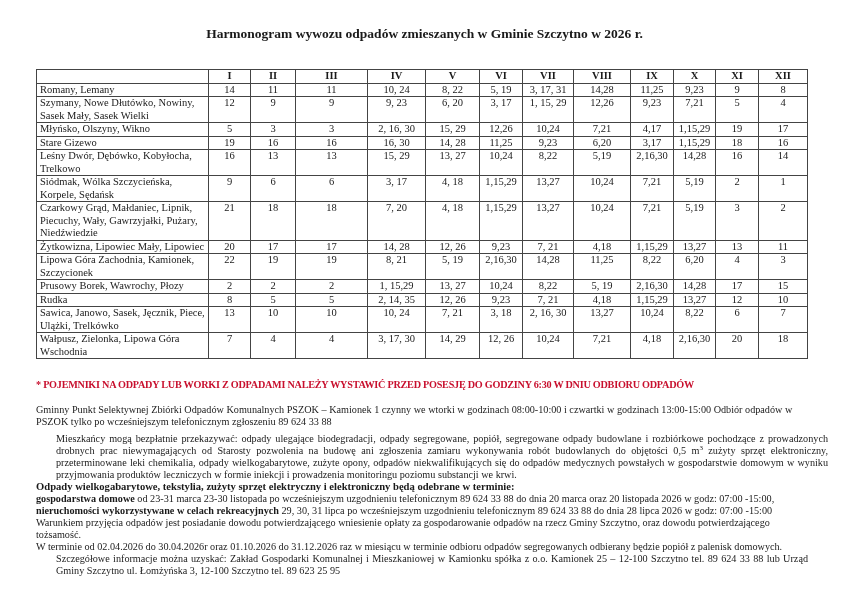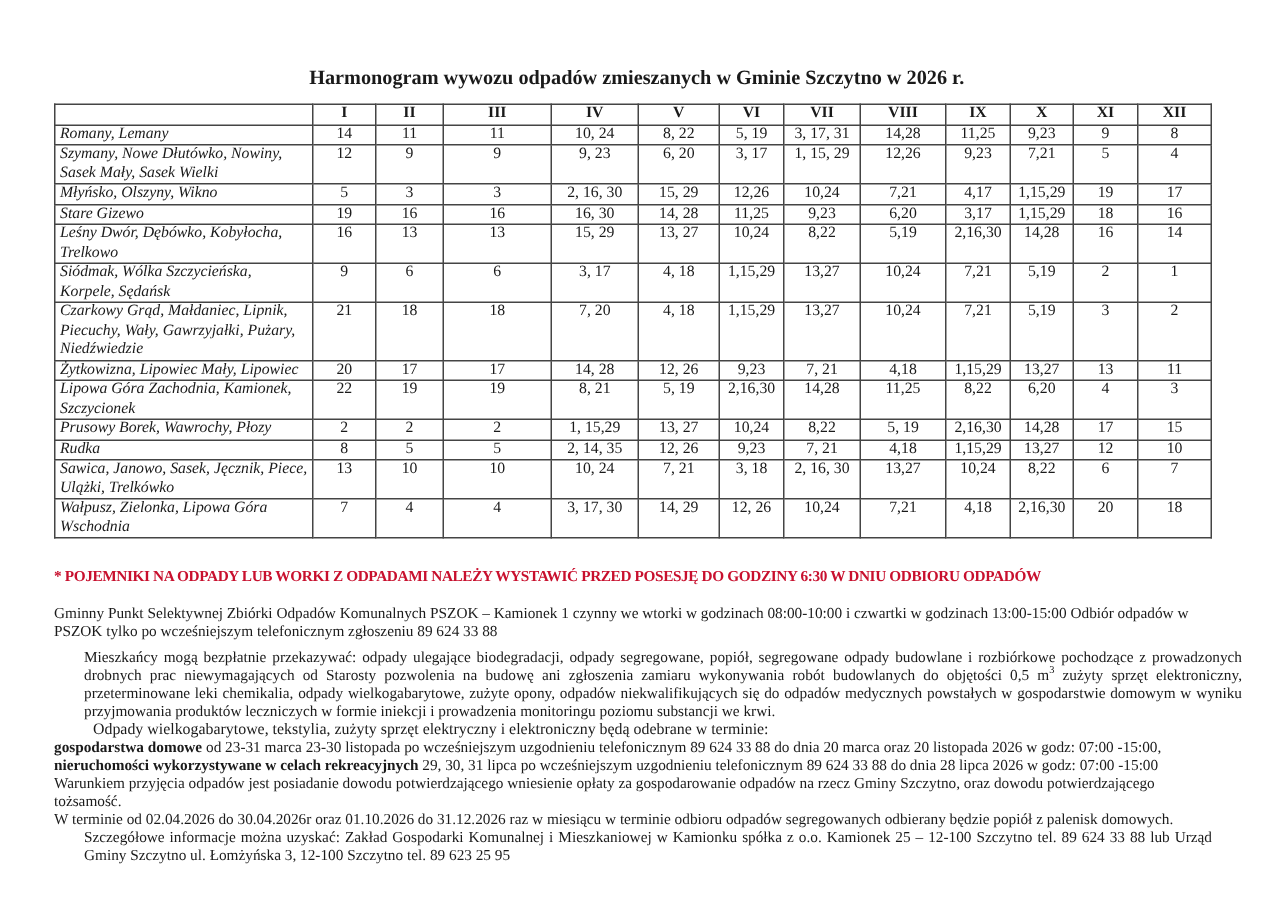--- a/index.html
+++ b/index.html
@@ -1,25 +1,25 @@
 <!DOCTYPE html>
 <html><head>
 <meta charset="utf-8">
 <style>
   html, body { margin: 0; padding: 0; background: #ffffff; }
   body { width: 849px; height: 600px; position: relative; overflow: hidden;
          font-family: "Liberation Serif", serif; color: #1a1a1a; }
-  .title { position: absolute; top: 44px; left: 0; width: 849px; text-align: center;
+  .title { position: absolute; top: 26px; left: 0; width: 849px; text-align: center;
            font-weight: bold; font-size: 13.5px; }
   table.sched { position: absolute; top: 69px; left: 36px; border-collapse: collapse;
                 table-layout: fixed; font-size: 10.5px; }
   table.sched td, table.sched th { border: 1px solid #444; padding: 0 3px; vertical-align: top;
                 line-height: 12.5px; }
   table.sched th { font-weight: bold; text-align: center; }
-  table.sched td.place { font-style: italic; text-align: left; }
+  table.sched td.place { text-align: left; }
   table.sched td.val { text-align: center; }
   .red-note { position: absolute; top: 379px; left: 36px; color: #c8102e; font-weight: bold;
               font-size: 10.2px; letter-spacing: -0.25px; white-space: nowrap; }
   .para { position: absolute; left: 36px; width: 772px; font-size: 10.2px; line-height: 12px; }
   .para b { font-weight: bold; }
   .just { text-align: justify; margin-left: 20px; }
 </style>
 </head>
 <body>
 
@@ -259,19 +259,19 @@
 
 <div class="red-note" style="color: rgb(200, 16, 46);">* POJEMNIKI NA ODPADY LUB WORKI Z ODPADAMI NALEŻY WYSTAWIĆ PRZED POSESJĘ DO GODZINY 6:30 W DNIU ODBIORU ODPADÓW</div>
 
 <div class="para" style="top:404px;">Gminny Punkt Selektywnej Zbiórki Odpadów Komunalnych PSZOK – Kamionek 1 czynny we wtorki w godzinach 08:00-10:00 i czwartki w godzinach 13:00-15:00 Odbiór odpadów w PSZOK tylko po wcześniejszym telefonicznym zgłoszeniu 89 624 33 88</div>
 
 <div class="para just" style="top:433px;">
   <span>Mieszkańcy mogą bezpłatnie przekazywać: odpady ulegające biodegradacji, odpady segregowane, popiół, segregowane odpady budowlane i rozbiórkowe pochodzące z prowadzonych drobnych prac niewymagających od Starosty pozwolenia na budowę ani zgłoszenia zamiaru wykonywania robót budowlanych do objętości 0,5 m</span><sup style="font-size:7px;line-height:0">3</sup><span> zużyty sprzęt elektroniczny, przeterminowane leki chemikalia, odpady wielkogabarytowe, zużyte opony, odpadów niekwalifikujących się do odpadów medycznych powstałych w gospodarstwie domowym w wyniku przyjmowania produktów leczniczych w formie iniekcji i prowadzenia monitoringu poziomu substancji we krwi.</span>
 </div>
 
 <div class="para" style="top:481px;">
-  <div style="font-weight:normal;font-size:10.6px;margin-left:26px;">Odpady wielkogabarytowe, tekstylia, zużyty sprzęt elektryczny i elektroniczny będą odebrane w terminie:</div>
+  <div style="font-weight:bold;font-size:10.6px;">Odpady wielkogabarytowe, tekstylia, zużyty sprzęt elektryczny i elektroniczny będą odebrane w terminie:</div>
   <div><b>gospodarstwa domowe</b><span> od 23-31 marca 23-30 listopada po wcześniejszym uzgodnieniu telefonicznym  89 624 33 88 do dnia 20 marca oraz 20 listopada 2026 w godz: 07:00 -15:00,</span></div>
   <div><b>nieruchomości wykorzystywane w celach rekreacyjnych</b><span> 29, 30, 31 lipca po wcześniejszym uzgodnieniu telefonicznym  89 624 33 88 do dnia 28 lipca 2026 w godz: 07:00 -15:00</span></div>
   <div>Warunkiem przyjęcia odpadów jest posiadanie dowodu potwierdzającego wniesienie opłaty za gospodarowanie odpadów na rzecz Gminy Szczytno, oraz dowodu potwierdzającego tożsamość.</div>
   <div>W terminie od 02.04.2026 do 30.04.2026r oraz 01.10.2026 do 31.12.2026 raz w miesiącu w terminie odbioru odpadów segregowanych odbierany będzie popiół z palenisk domowych.</div>
   <div class="just">Szczegółowe informacje można uzyskać: Zakład Gospodarki Komunalnej i Mieszkaniowej w Kamionku spółka z o.o.  Kamionek 25 – 12-100 Szczytno tel. 89 624 33 88 lub Urząd Gminy Szczytno ul. Łomżyńska 3, 12-100 Szczytno tel. 89 623 25 95</div>
 </div>
 
 </body></html>

